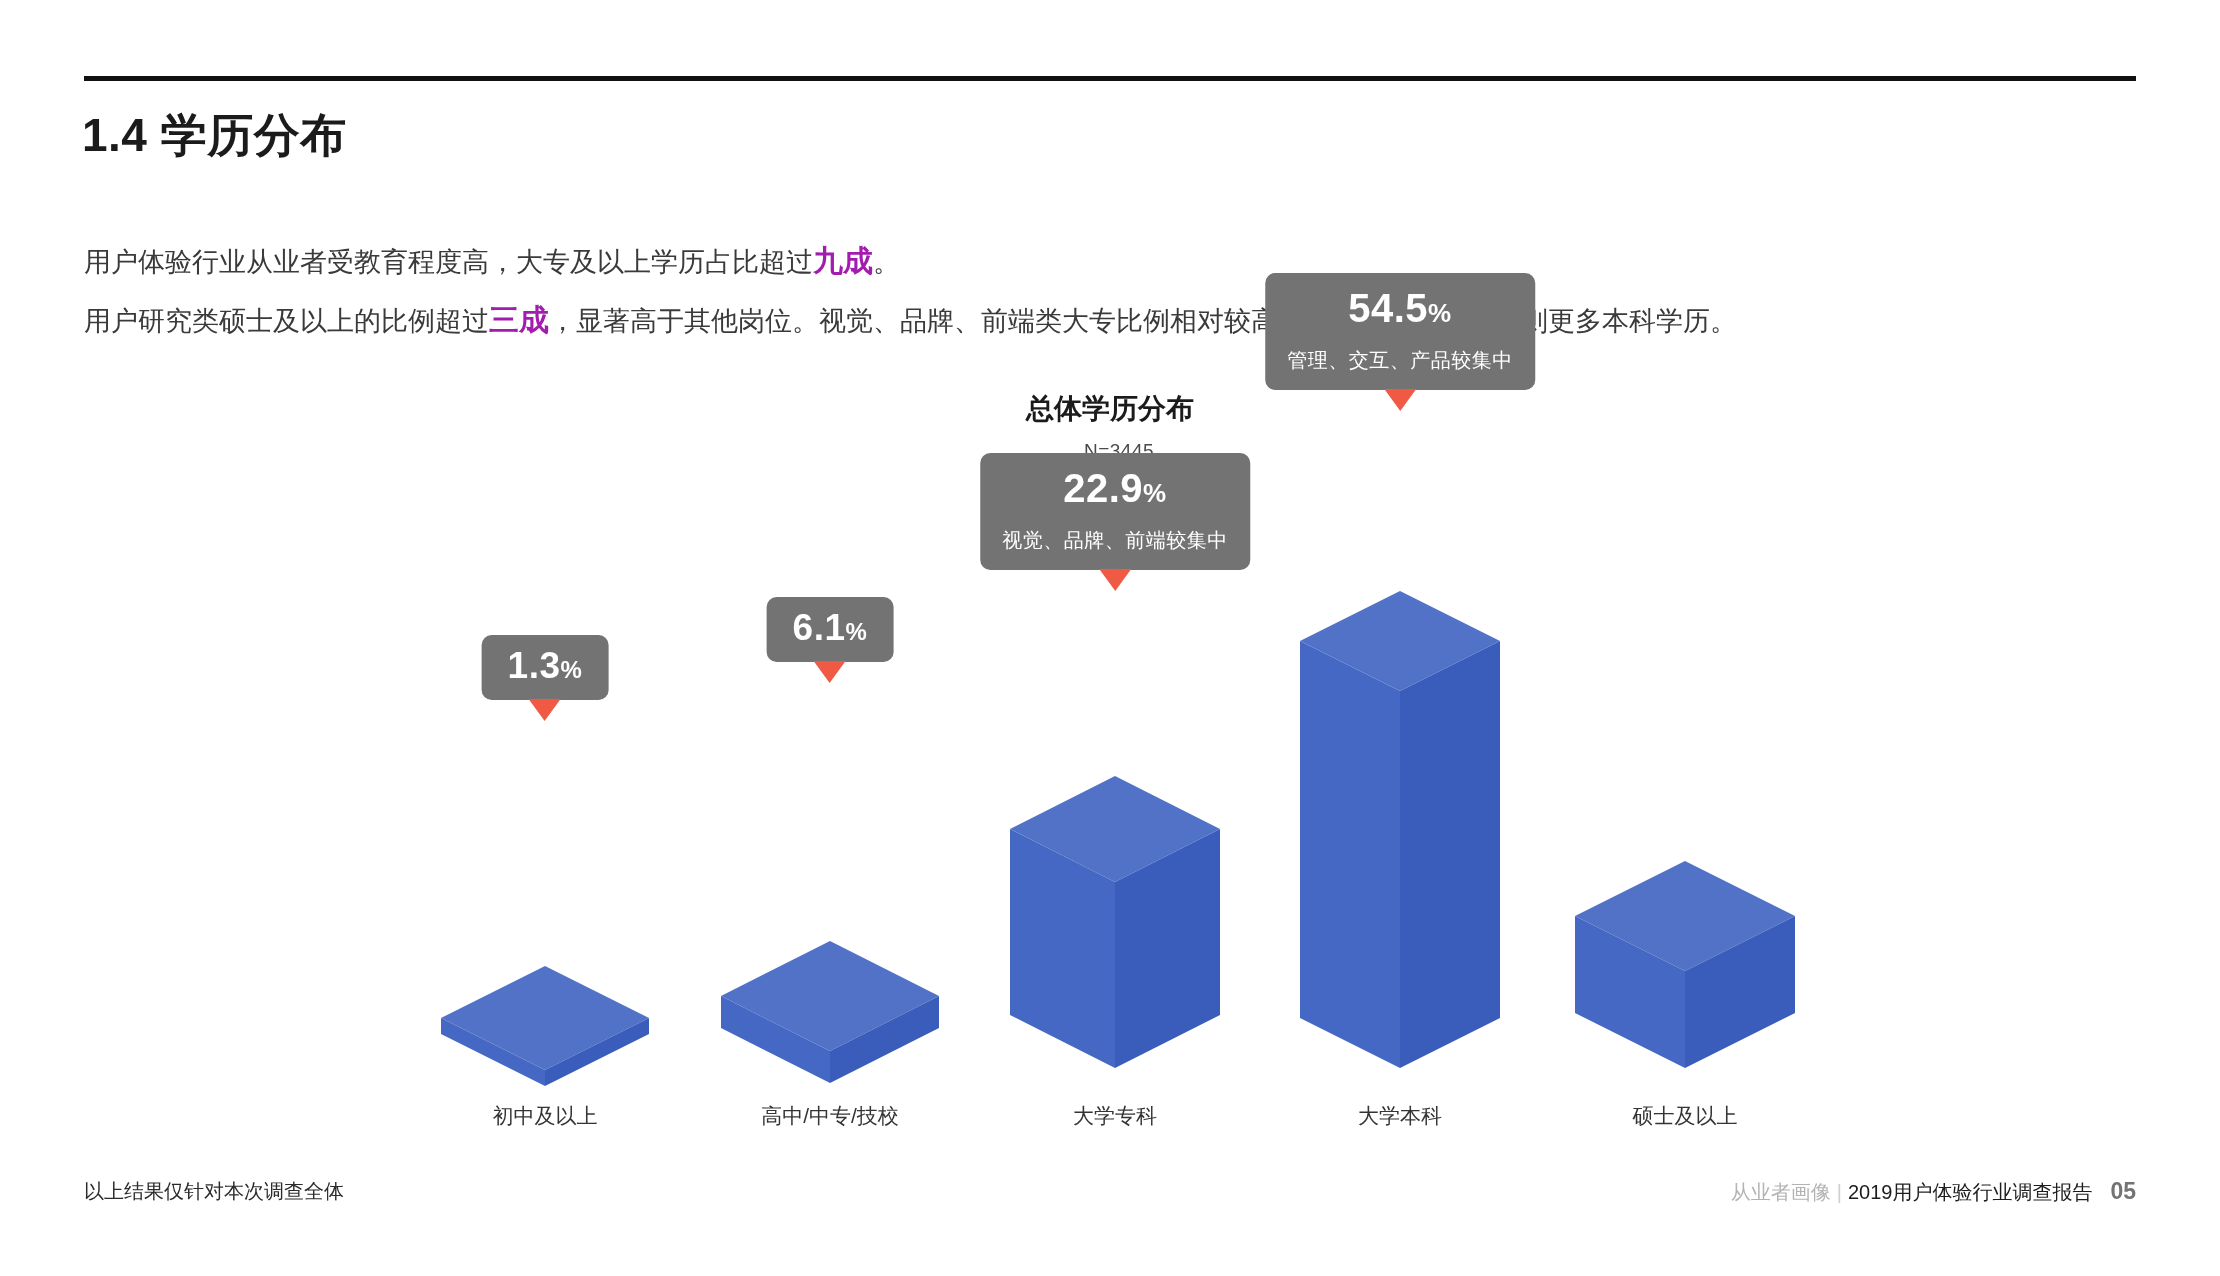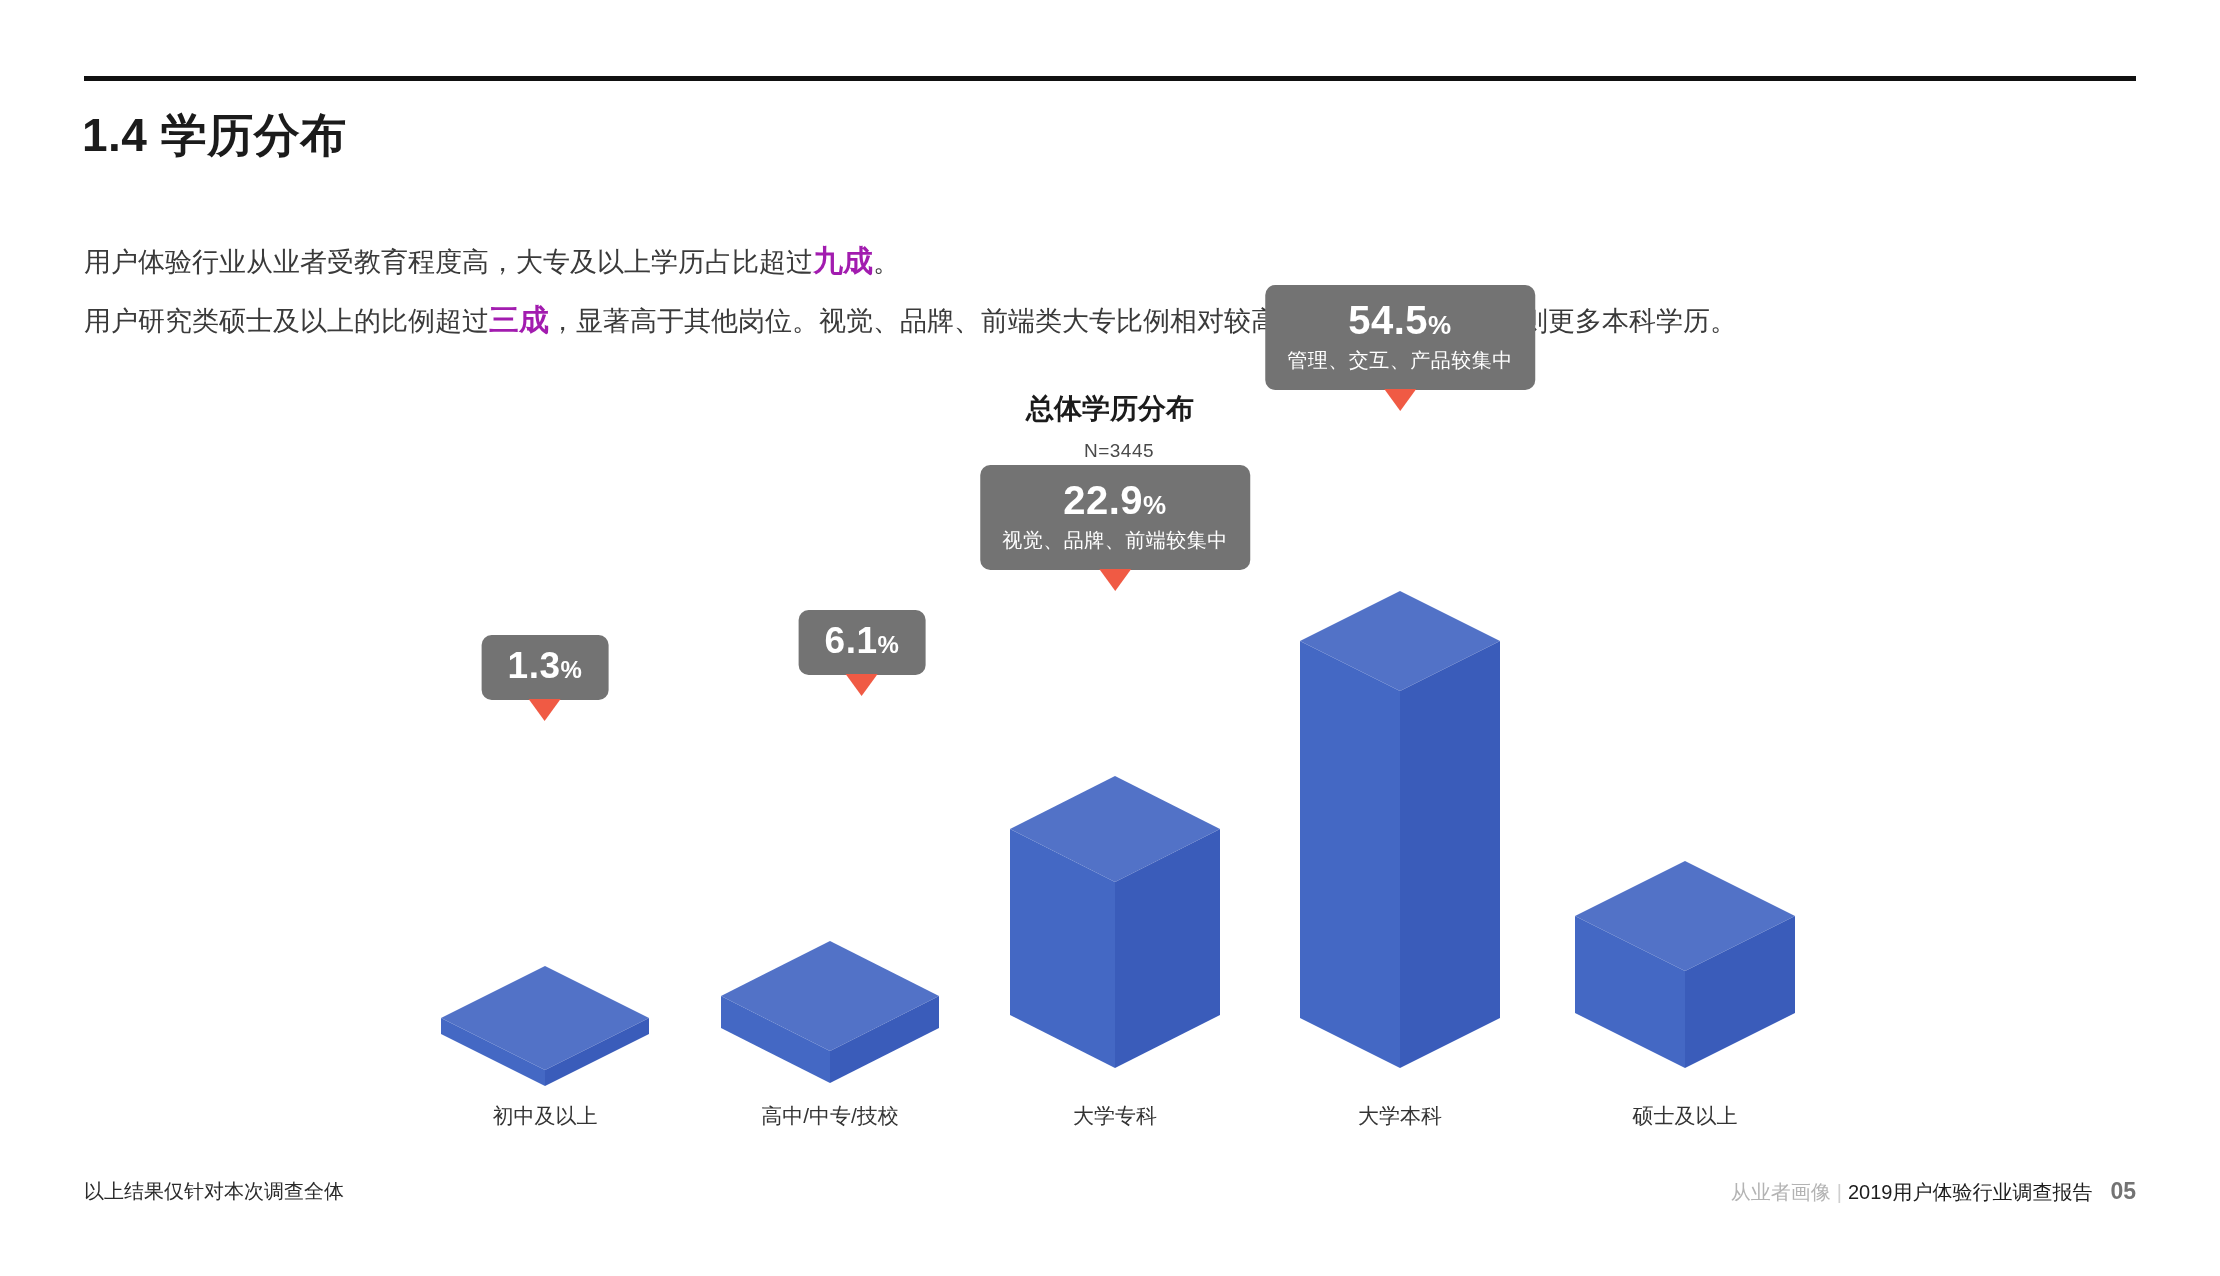--- a/index.html
+++ b/index.html
@@ -62,21 +62,21 @@
     color:#ffffff;text-align:center;
     padding:14px 22px 16px 22px;
     box-sizing:border-box;
   }
   .callout .pct{
     font-size:40px;font-weight:700;line-height:1.05;letter-spacing:.5px;
     white-space:nowrap;
   }
   .callout .pct .sym{font-size:26px;font-weight:700;}
   .callout .note{
-    font-size:20px;font-weight:400;margin-top:6px;white-space:nowrap;
+    font-size:20px;font-weight:400;margin-top:18px;white-space:nowrap;
     letter-spacing:.5px;
   }
   .callout .tail{
     position:absolute;left:50%;bottom:-21px;transform:translateX(-50%);
     width:0;height:0;
     border-left:16px solid transparent;
     border-right:16px solid transparent;
     border-top:22px solid #f05a44;
   }
   .callout.small{padding:12px 26px 14px 26px;}
@@ -125,21 +125,21 @@
           <svg width="220" height="110" viewBox="0 0 220 110">
             <polygon points="110,4 214,56 110,108 6,56" fill="#5272c7"></polygon>
             <polygon points="6,56 110,108 110,124 6,72" fill="#4468c4"></polygon>
             <polygon points="110,108 214,56 214,72 110,124" fill="#3a5cba"></polygon>
           </svg>
         </div>
         <div class="cat-label">初中及以上</div>
       </div>
 
       <div class="cat" style="left:705px;width:250px;height:740px;">
-        <div class="callout small" style="bottom:455px;margin-left:32px;">
+        <div class="callout small" style="bottom:468px;">
           <div class="pct"><span>6.1</span><span class="sym">%</span></div>
           <div class="tail"></div>
         </div>
         <div class="box">
           <svg width="230" height="135" viewBox="0 0 230 135">
             <polygon points="115,4 224,59 115,114 6,59" fill="#5272c7"></polygon>
             <polygon points="6,59 115,114 115,146 6,91" fill="#4468c4"></polygon>
             <polygon points="115,114 224,59 224,91 115,146" fill="#3a5cba"></polygon>
           </svg>
         </div>

